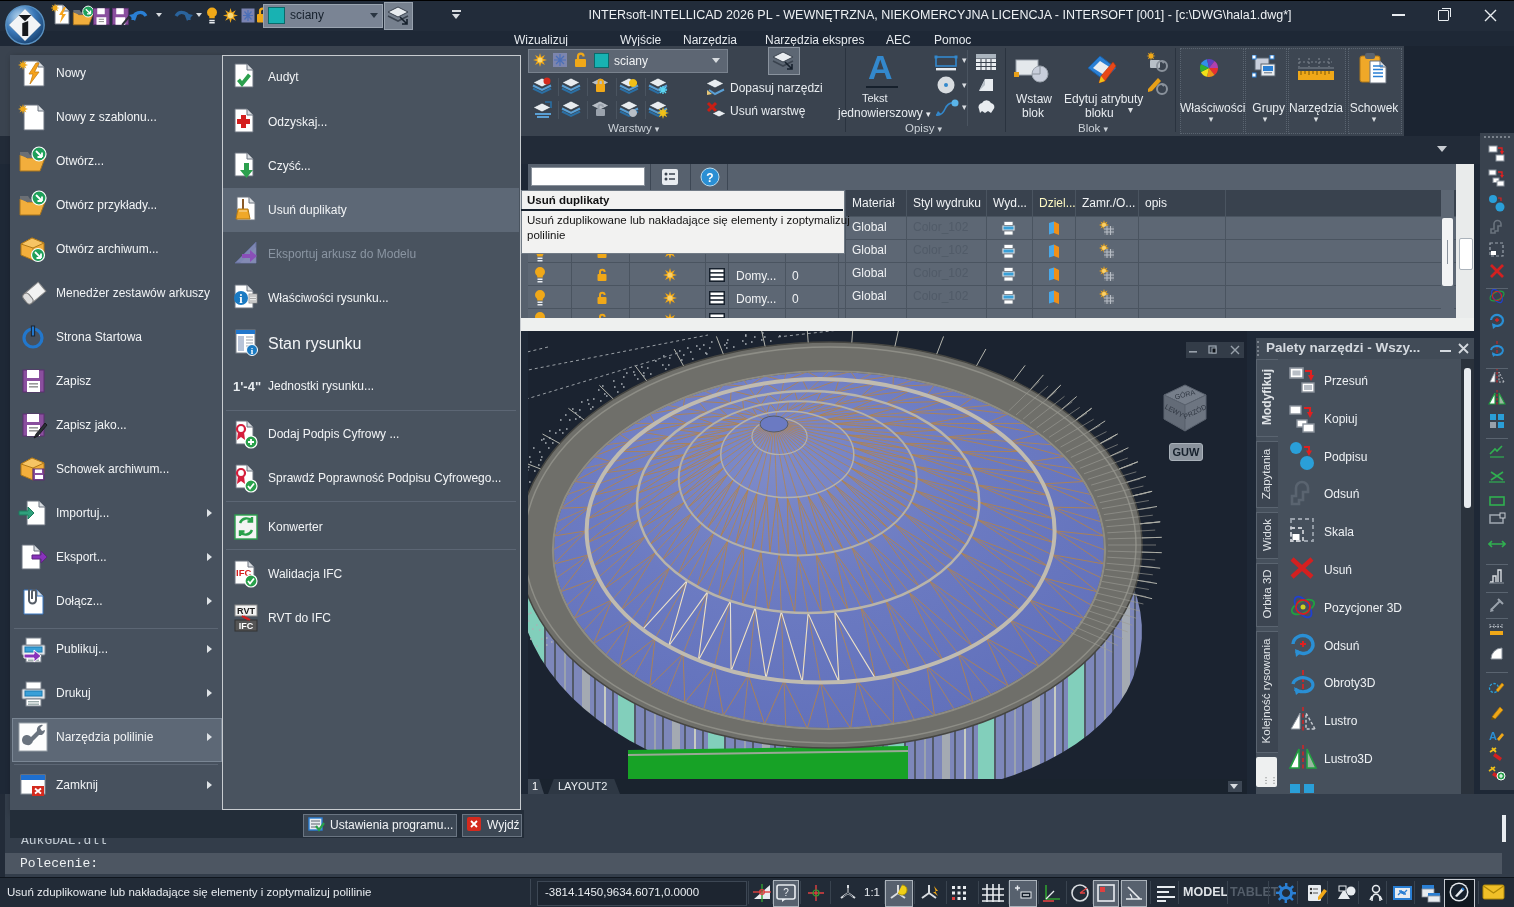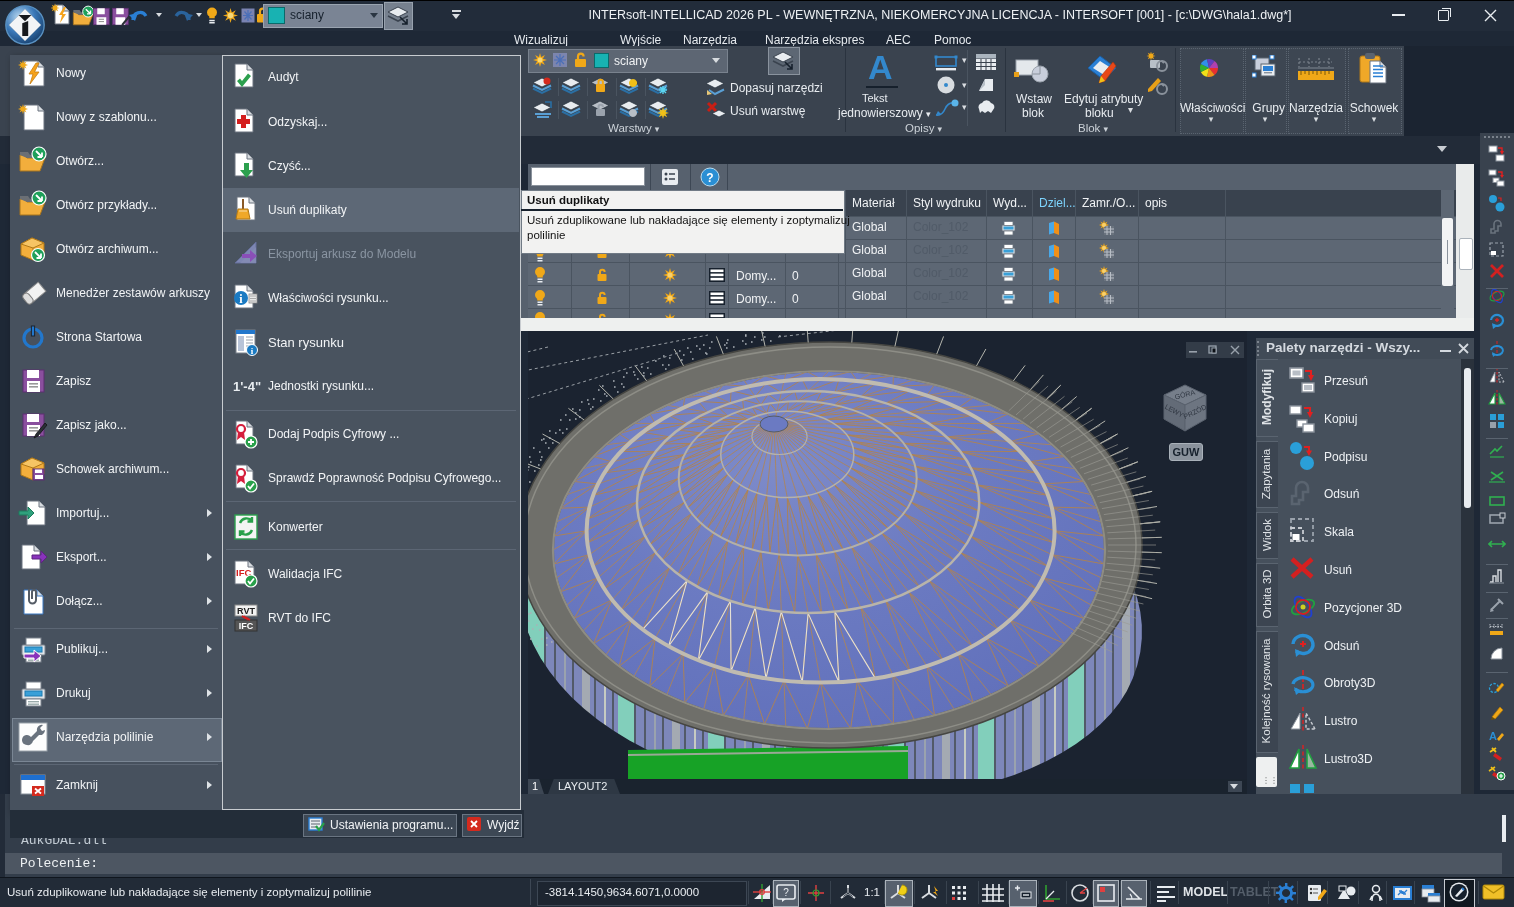--- a/index.html
+++ b/index.html
@@ -331,21 +331,21 @@
       </svg></div>
 <div class="abs" style="left:700px;top:167px"><svg width="20" height="20" viewBox="0 0 20 20" style="">
         <circle cx="10" cy="10" r="9" fill="#2a8fd4" stroke="#b8dcf0" stroke-width="1"></circle>
         <text x="10" y="14.5" font-size="12" font-weight="bold" fill="#fff" text-anchor="middle" font-family="Liberation Sans">?</text>
       </svg></div>
 <div class="abs" style="left:528px;top:190px;width:928px;height:128px;background:#5d6774;"></div>
 <div class="abs" style="left:528px;top:190px;width:928px;height:26px;background:#39424e;"></div>
 <div class="txt" style="left:852px;top:196px;font-size:12px;color:#f0f2f4;">Materiał</div>
 <div class="txt" style="left:913px;top:196px;font-size:12px;color:#f0f2f4;">Styl wydruku</div>
 <div class="txt" style="left:993px;top:196px;font-size:12px;color:#f0f2f4;">Wyd...</div>
-<div class="txt" style="left:1039px;top:196px;font-size:12px;color:#7dd3fc;">Dziel...</div>
+<div class="txt" style="left:1039px;top:196px;font-size:12px;color:#fef9c3;">Dziel...</div>
 <div class="txt" style="left:1082px;top:196px;font-size:12px;color:#f0f2f4;">Zamr./O...</div>
 <div class="txt" style="left:1145px;top:196px;font-size:12px;color:#f0f2f4;">opis</div>
 <div class="abs" style="left:845px;top:190px;width:1px;height:128px;background:#4a5460;"></div>
 <div class="abs" style="left:906px;top:190px;width:1px;height:128px;background:#4a5460;"></div>
 <div class="abs" style="left:986px;top:190px;width:1px;height:128px;background:#4a5460;"></div>
 <div class="abs" style="left:1032px;top:190px;width:1px;height:128px;background:#4a5460;"></div>
 <div class="abs" style="left:1075px;top:190px;width:1px;height:128px;background:#4a5460;"></div>
 <div class="abs" style="left:1138px;top:190px;width:1px;height:128px;background:#4a5460;"></div>
 <div class="abs" style="left:1225px;top:190px;width:1px;height:128px;background:#4a5460;"></div>
 <div class="abs" style="left:571px;top:253px;width:1px;height:65px;background:#4a5460;"></div>
@@ -1146,21 +1146,21 @@
       </svg></div>
 <div class="txt" style="left:268px;top:291px;font-size:12px;color:#f2f4f6;">Właściwości rysunku...</div>
 <div class="abs" style="left:232px;top:327px;width:28px;height:30px;"><svg width="28" height="30" viewBox="0 0 28 30" style="">
         <rect x="4" y="3" width="19" height="23" fill="#fff" stroke="#7a828c" stroke-width="1"></rect>
         <rect x="4" y="3" width="19" height="4" fill="#2277cc"></rect>
         <rect x="6" y="9" width="6" height="15" fill="#b8c4d8"></rect>
         <path d="M14,10 L21,10 M14,13 L21,13 M14,16 L21,16 M14,19 L21,19" stroke="#99a2ac" stroke-width="1"></path>
         <circle cx="20" cy="23" r="5.5" fill="#1a7ac2" stroke="#fff" stroke-width="1"></circle>
         <text x="20" y="27" font-size="9" font-weight="bold" fill="#fff" text-anchor="middle" font-family="Liberation Serif">i</text>
       </svg></div>
-<div class="txt" style="left:268px;top:335px;font-size:13px;color:#f2f4f6;">Stan rysunku</div>
+<div class="txt" style="left:268px;top:335px;font-size:16px;color:#f2f4f6;">Stan rysunku</div>
 <div class="abs" style="left:232px;top:371px;width:28px;height:30px;"><svg width="30" height="30" viewBox="0 0 30 30" style="">
         <text x="1" y="20" font-size="13" font-weight="bold" fill="#e8ecf0" font-family="Liberation Sans">1'-4"</text>
       </svg></div>
 <div class="txt" style="left:268px;top:379px;font-size:12px;color:#f2f4f6;">Jednostki rysunku...</div>
 <div class="abs" style="left:232px;top:419px;width:28px;height:30px;"><svg width="28" height="30" viewBox="0 0 28 30" style="">
         <path d="M4,2 L15,2 L21,8 L21,25 L4,25 Z" fill="#fff" stroke="#6a737e" stroke-width="1"></path>
         <path d="M15,2 L15,8 L21,8" fill="#d8dce0" stroke="#6a737e" stroke-width="1"></path>
         <circle cx="9" cy="10" r="4" fill="none" stroke="#d41e3c" stroke-width="2.2"></circle>
         <path d="M6,13 L5,21 L9,18 L13,21 L12,13" fill="#d41e3c"></path>
         <circle cx="19" cy="23" r="6" fill="#28a04a" stroke="#fff" stroke-width="1.2"></circle>

